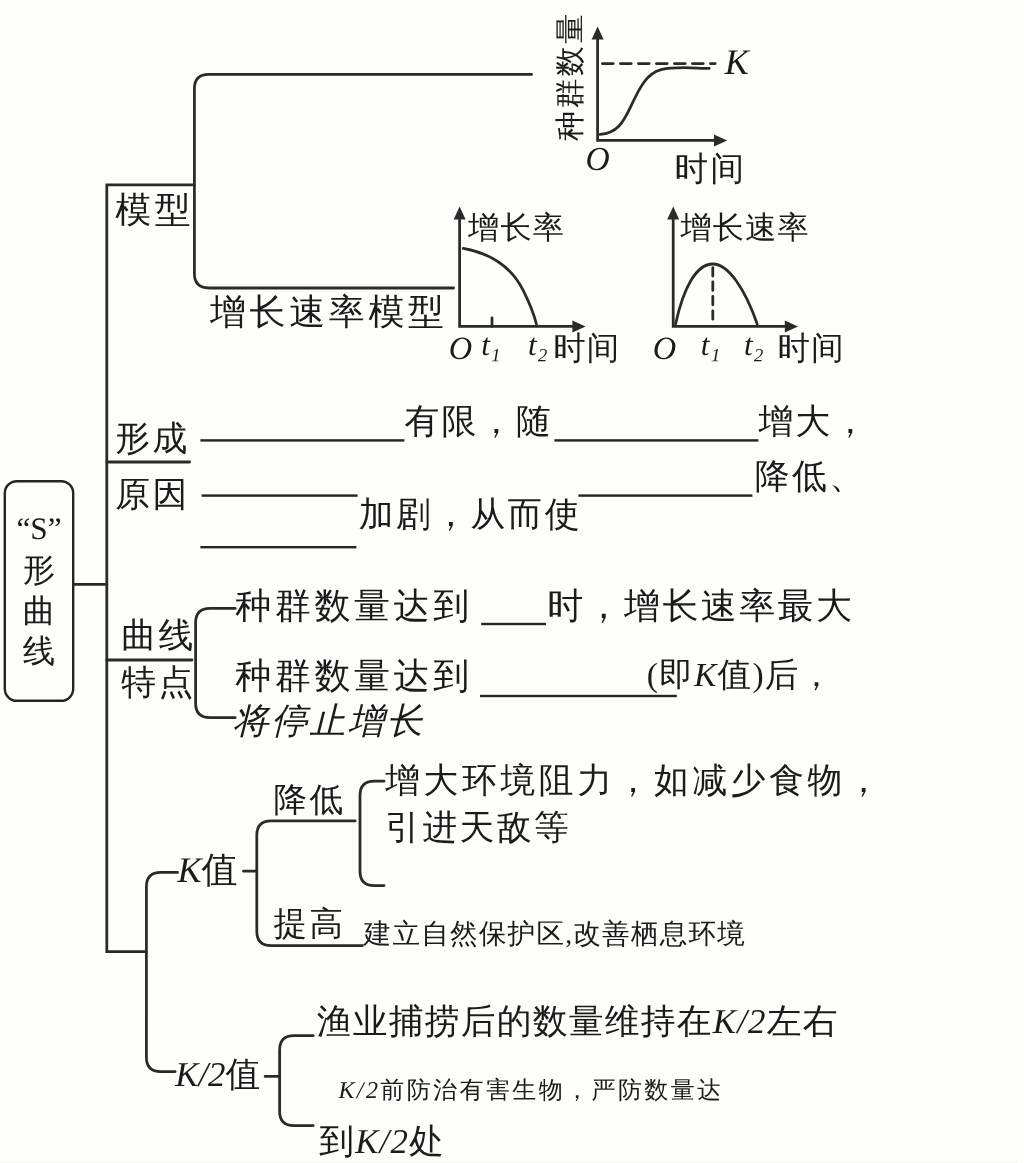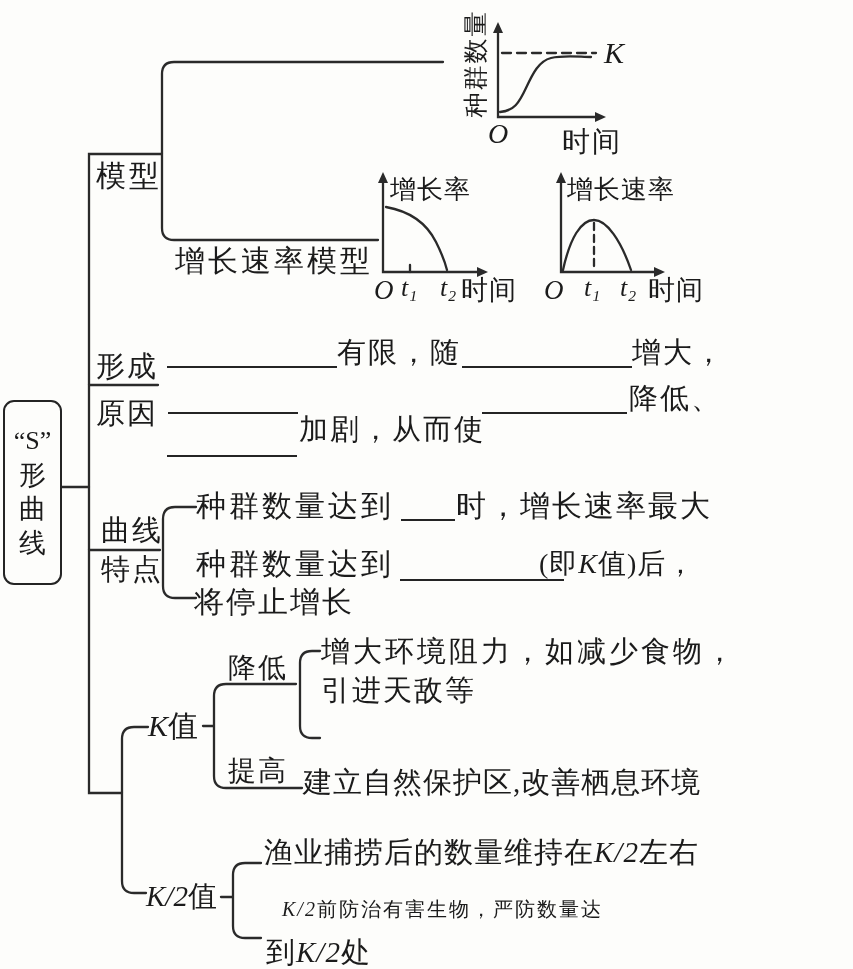--- a/index.html
+++ b/index.html
@@ -117,30 +117,30 @@
   <div class="t" style="left:101px; top:514px; font-size:29px; letter-spacing:2px;">曲线</div>
   <div class="t" style="left:101px; top:553px; font-size:29px; letter-spacing:2px;">特点</div>
   <div class="t" style="left:196px; top:489px; font-size:30px; letter-spacing:3px;">种群数量达到</div>
   <div class="blank" style="left:401px; top:519px; width:54px;"></div>
   <div class="t" style="left:456px; top:489px; font-size:30px; letter-spacing:2px;">时，增长速率最大</div>
   <div class="t" style="left:196px; top:547px; font-size:30px; letter-spacing:3px;">种群数量达到</div>
   <div class="blank" style="left:400px; top:579px; width:164px;"></div>
   <div class="t" style="left:539px; top:548px; font-size:28px; letter-spacing:1px;">
     <span>(即</span><span class="it">K</span><span>值)后，</span>
   </div>
-  <div class="t" style="left:194px; top:585px; font-size:30px; letter-spacing:2px;">将停止增长</div>
+  <div class="t" style="left:194px; top:585px; font-size:30px; letter-spacing:2px;font-style:italic;">将停止增长</div>
 
   <div class="t" style="left:148px; top:709px; font-size:30px;">
     <span class="it">K</span><span>值</span>
   </div>
   <div class="t" style="left:228px; top:652px; font-size:28px; letter-spacing:2px;">降低</div>
   <div class="t" style="left:228px; top:755px; font-size:28px; letter-spacing:2px;">提高</div>
   <div class="t" style="left:321px; top:635px; font-size:29px; letter-spacing:3px;">增大环境阻力，如减少食物，</div>
   <div class="t" style="left:321px; top:674px; font-size:29px; letter-spacing:2px;">引进天敌等</div>
-  <div class="t" style="left:303px; top:766px; font-size:29px; letter-spacing:1px;">建立自然保护区,改善栖息环境</div>
+  <div class="t" style="left:303px; top:766px; font-size:23px; letter-spacing:1px;">建立自然保护区,改善栖息环境</div>
 
   <div class="t" style="left:146px; top:880px; font-size:29px;">
     <span class="it">K/2</span><span>值</span>
   </div>
   <div class="t" style="left:264px; top:836px; font-size:29px; letter-spacing:1px;">
     <span>渔业捕捞后的数量维持在</span><span class="it">K/2</span><span>左右</span>
   </div>
   <div class="t" style="left:282px; top:898px; font-size:20px; letter-spacing:2px;">
     <span class="it">K/2</span><span>前防治有害生物，严防数量达</span>
   </div>

